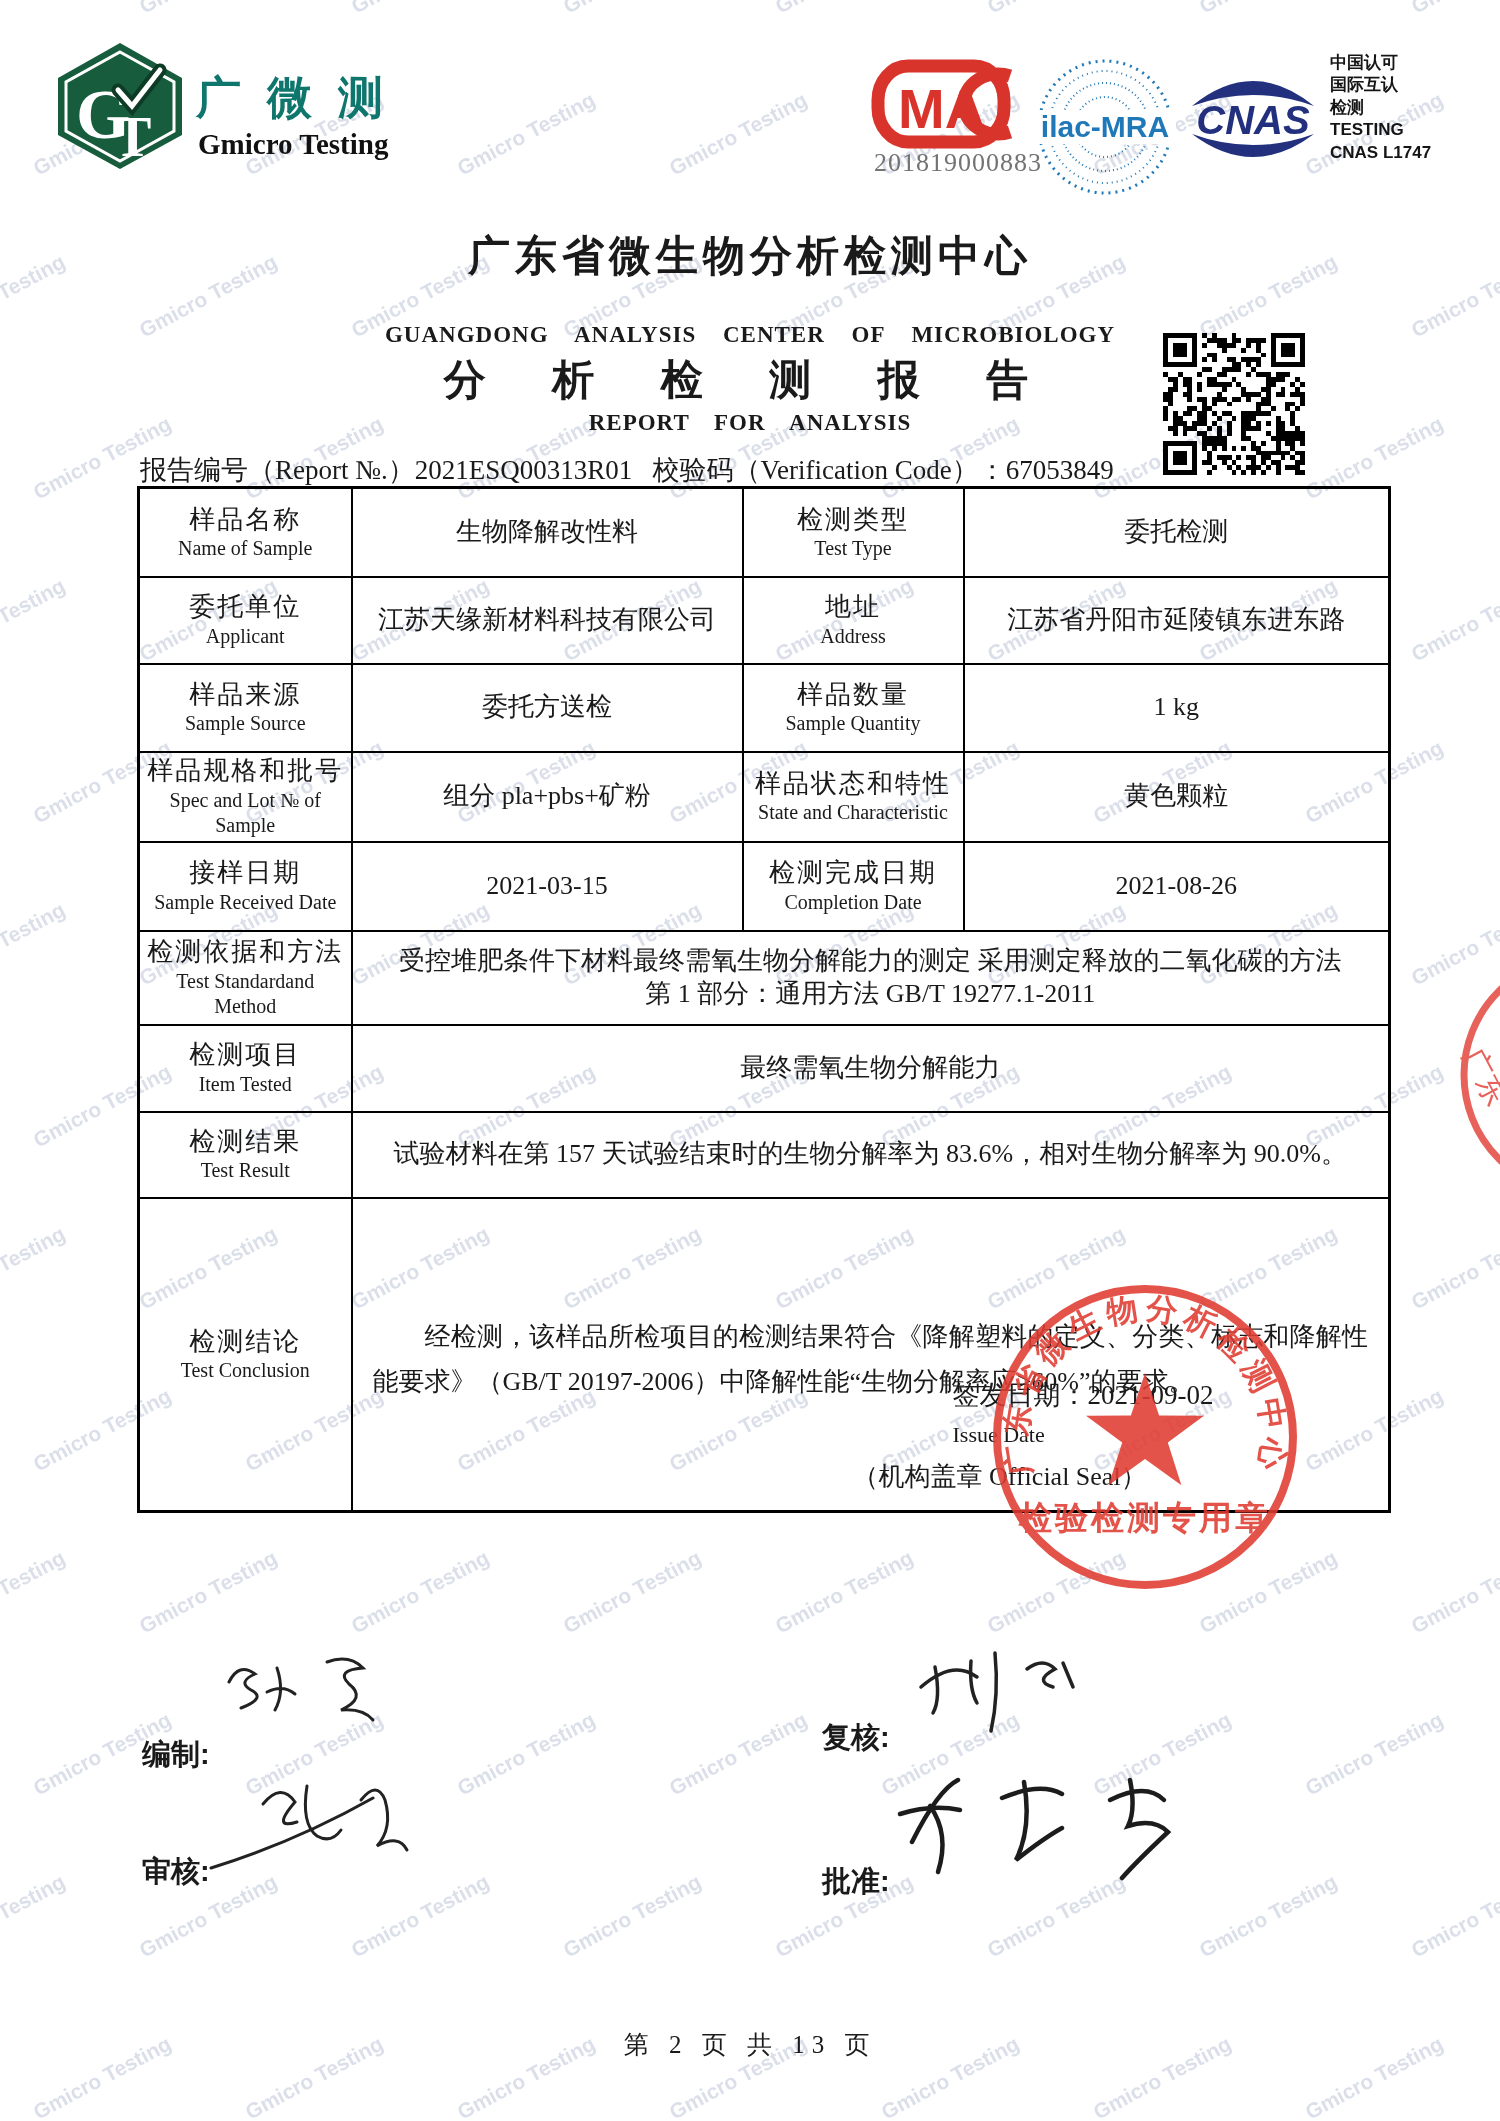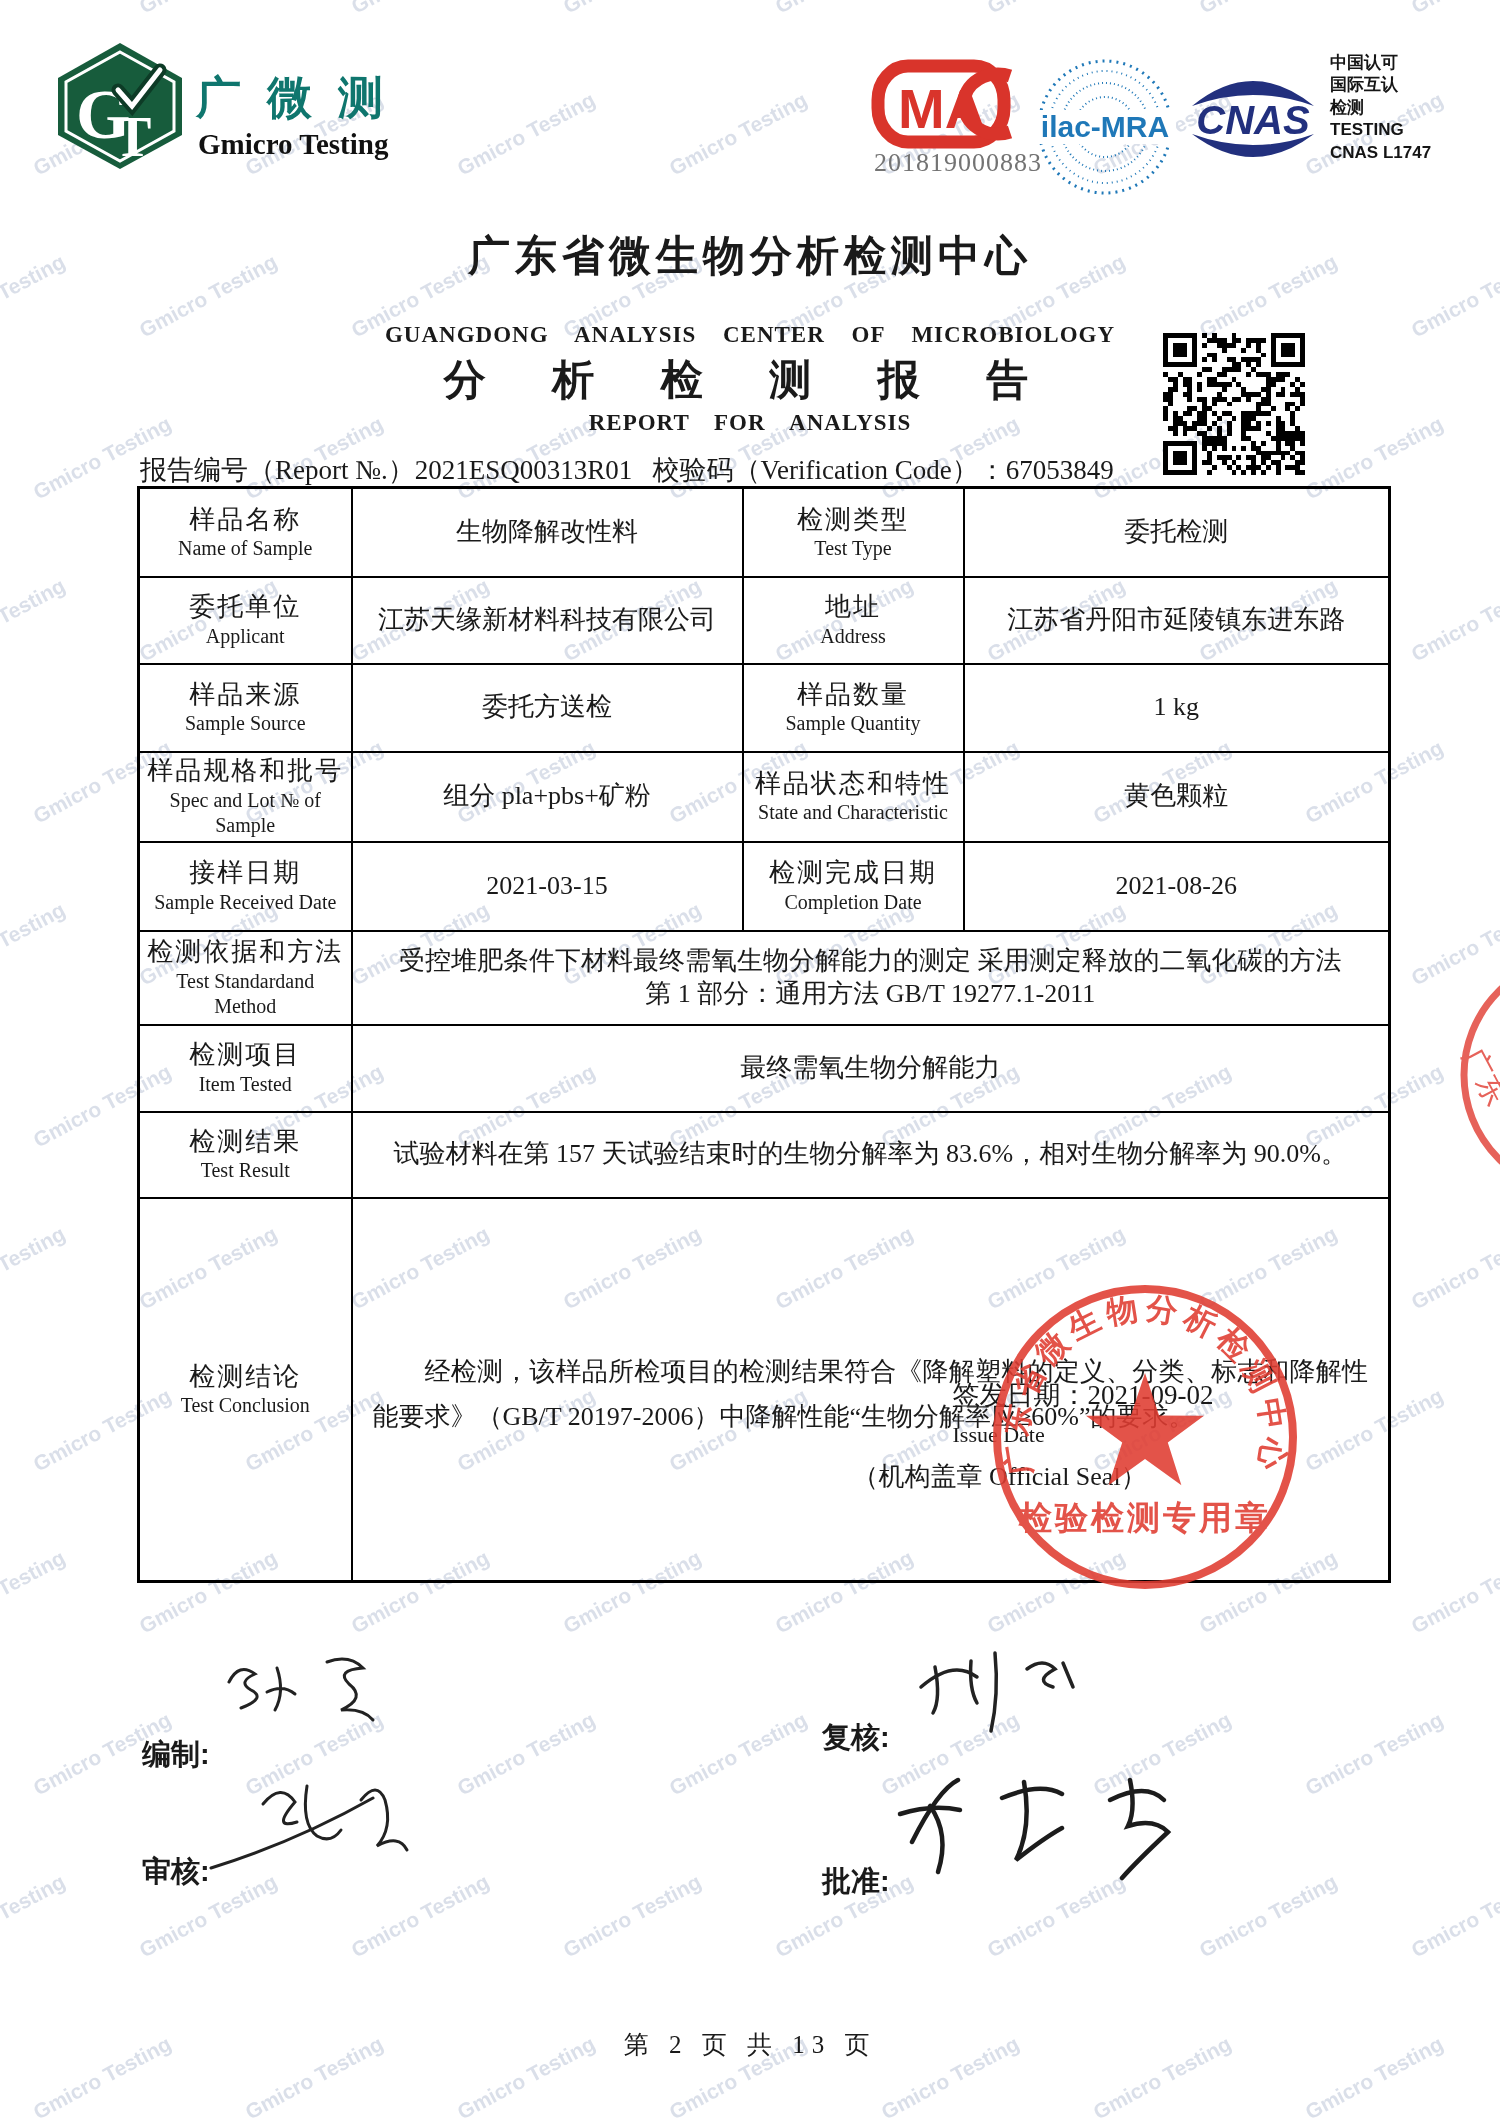--- a/index.html
+++ b/index.html
@@ -607,21 +607,21 @@
           </td>
       <td colspan="3"><span class="val">最终需氧生物分解能力</span></td>
     </tr>
     <tr style="height:86px">
       <td>
             <span class="lbl-cn">检测结果</span>
             <span class="lbl-en">Test Result</span>
           </td>
       <td colspan="3"><span class="val">试验材料在第 157 天试验结束时的生物分解率为 83.6%，相对生物分解率为 90.0%。</span></td>
     </tr>
-    <tr style="height:384px">
+    <tr style="height:314px">
       <td>
             <span class="lbl-cn">检测结论</span>
             <span class="lbl-en">Test Conclusion</span>
           </td>
       <td colspan="3" class="concl-cell">
         <div class="concl-para">经检测，该样品所检项目的检测结果符合《降解塑料的定义、分类、标志和降解性能要求》（GB/T 20197-2006）中降解性能“生物分解率应≥60%”的要求。</div>
         <div class="issue-line"><span>签发日期：</span><span>2021-09-02</span></div>
         <div class="issue-en">Issue Date</div>
         <div class="seal-note">（机构盖章 Official Seal）</div>
       </td>

